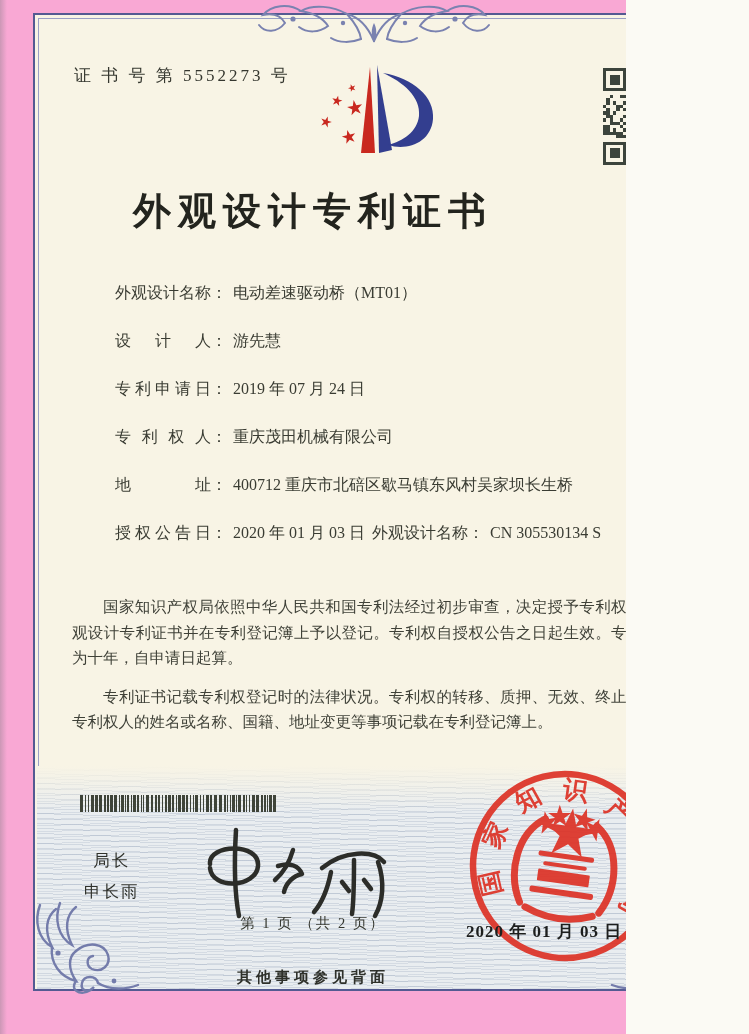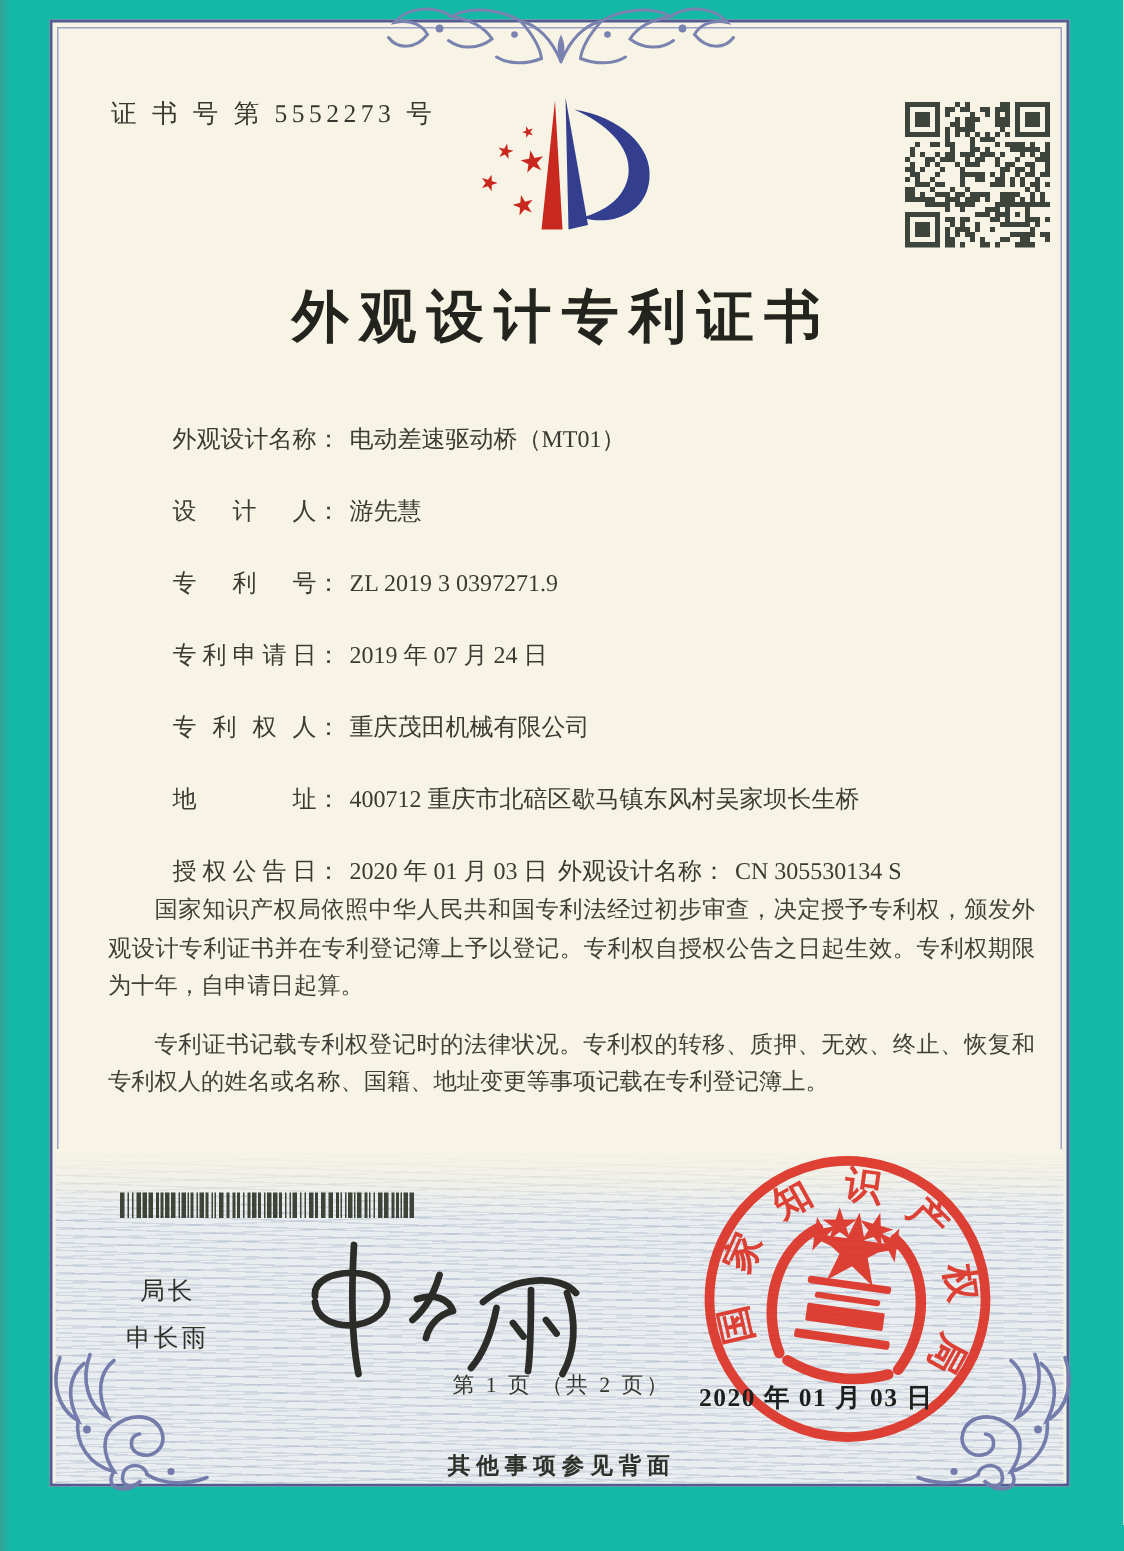--- a/index.html
+++ b/index.html
@@ -1,17 +1,17 @@
 <!DOCTYPE html>
 <html style="--frame-blue: #545a92; --flourish-blue: #7a82b0; --paper: #f8f4e5; --seal-red: #dd3327; --logo-red: #c9281f; --logo-blue: #333e8f; --qr-dark: #3c443c;"><head>
 <meta charset="utf-8">
 <style>
   html,body{margin:0;padding:0;background:#fbfaf4;}
-  .page{position:relative;width:749px;height:1034px;overflow:hidden;
-        background:#14b8a6;font-family:"Liberation Serif","DejaVu Serif",serif;}
+  .page{position:relative;width:626px;height:1034px;overflow:hidden;
+        background:#f9a8d4;font-family:"Liberation Serif","DejaVu Serif",serif;}
   .page::before{content:"";position:absolute;left:0;top:0;bottom:0;width:7px;
         background:linear-gradient(90deg,rgba(120,120,125,.35),rgba(120,120,125,0));}
   
   .frame{position:absolute;left:33px;top:13px;width:680px;height:978px;
          border:2px solid var(--frame-blue);background:var(--paper);box-sizing:border-box;z-index:0;}
   .frame::before{content:"";position:absolute;left:3px;top:3px;right:3px;bottom:3px;
          border:1px solid #9aa0c6;}
   .wave-band{position:absolute;left:37px;top:766px;width:672px;height:223px;z-index:1;
          background:
            linear-gradient(180deg,var(--paper) 0,rgba(248,244,229,0) 46px),
@@ -536,23 +536,20 @@
   <h1 class="title">外观设计专利证书</h1>
 
   <div class="fields">
     <div class="field-row">
       <span class="field-label">外观设计名称</span><span class="field-colon">：</span><span>电动差速驱动桥（MT01）</span>
     </div>
     <div class="field-row">
       <span class="field-label">设计人</span><span class="field-colon">：</span><span>游先慧</span>
     </div>
     <div class="field-row">
-      <span class="field-label">专利号</span><span class="field-colon">：</span><span>ZL 2019 3 0397271.9</span>
-    </div>
-    <div class="field-row">
       <span class="field-label">专利申请日</span><span class="field-colon">：</span><span>2019 年 07 月 24 日</span>
     </div>
     <div class="field-row">
       <span class="field-label">专利权人</span><span class="field-colon">：</span><span>重庆茂田机械有限公司</span>
     </div>
     <div class="field-row">
       <span class="field-label">地址</span><span class="field-colon">：</span><span>400712 重庆市北碚区歇马镇东风村吴家坝长生桥</span>
     </div>
     <div class="field-row">
       <span class="field-label">授权公告日</span><span class="field-colon">：</span><span>2020 年 01 月 03 日</span>

